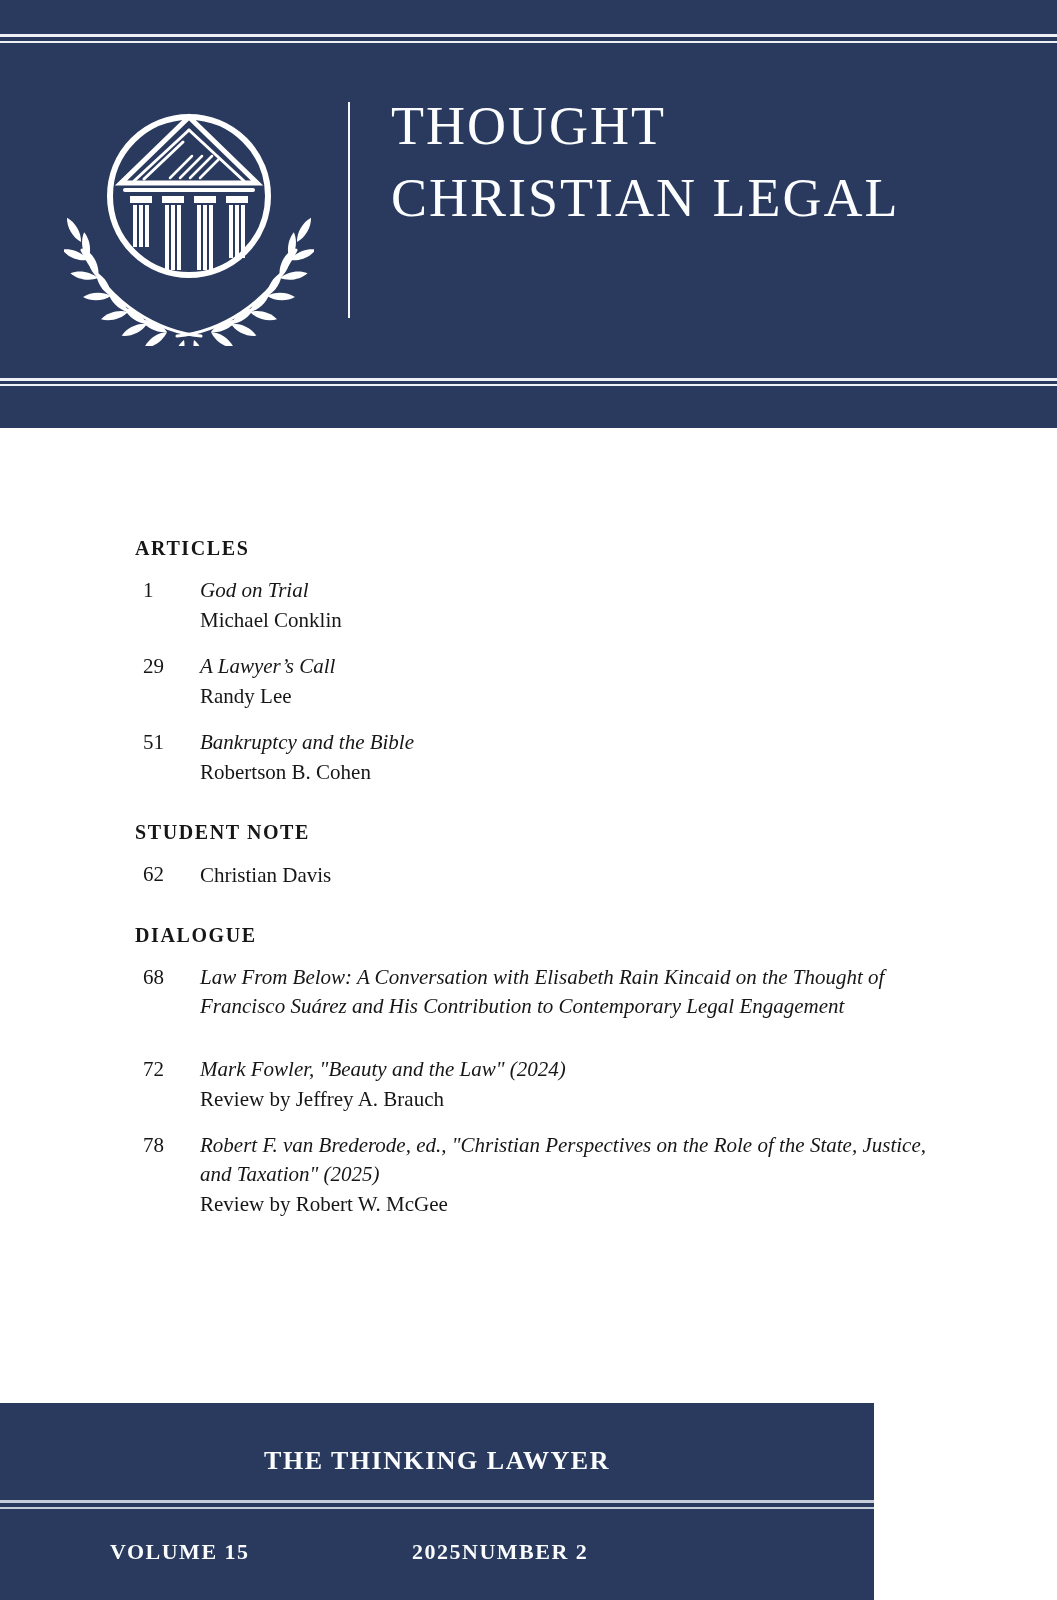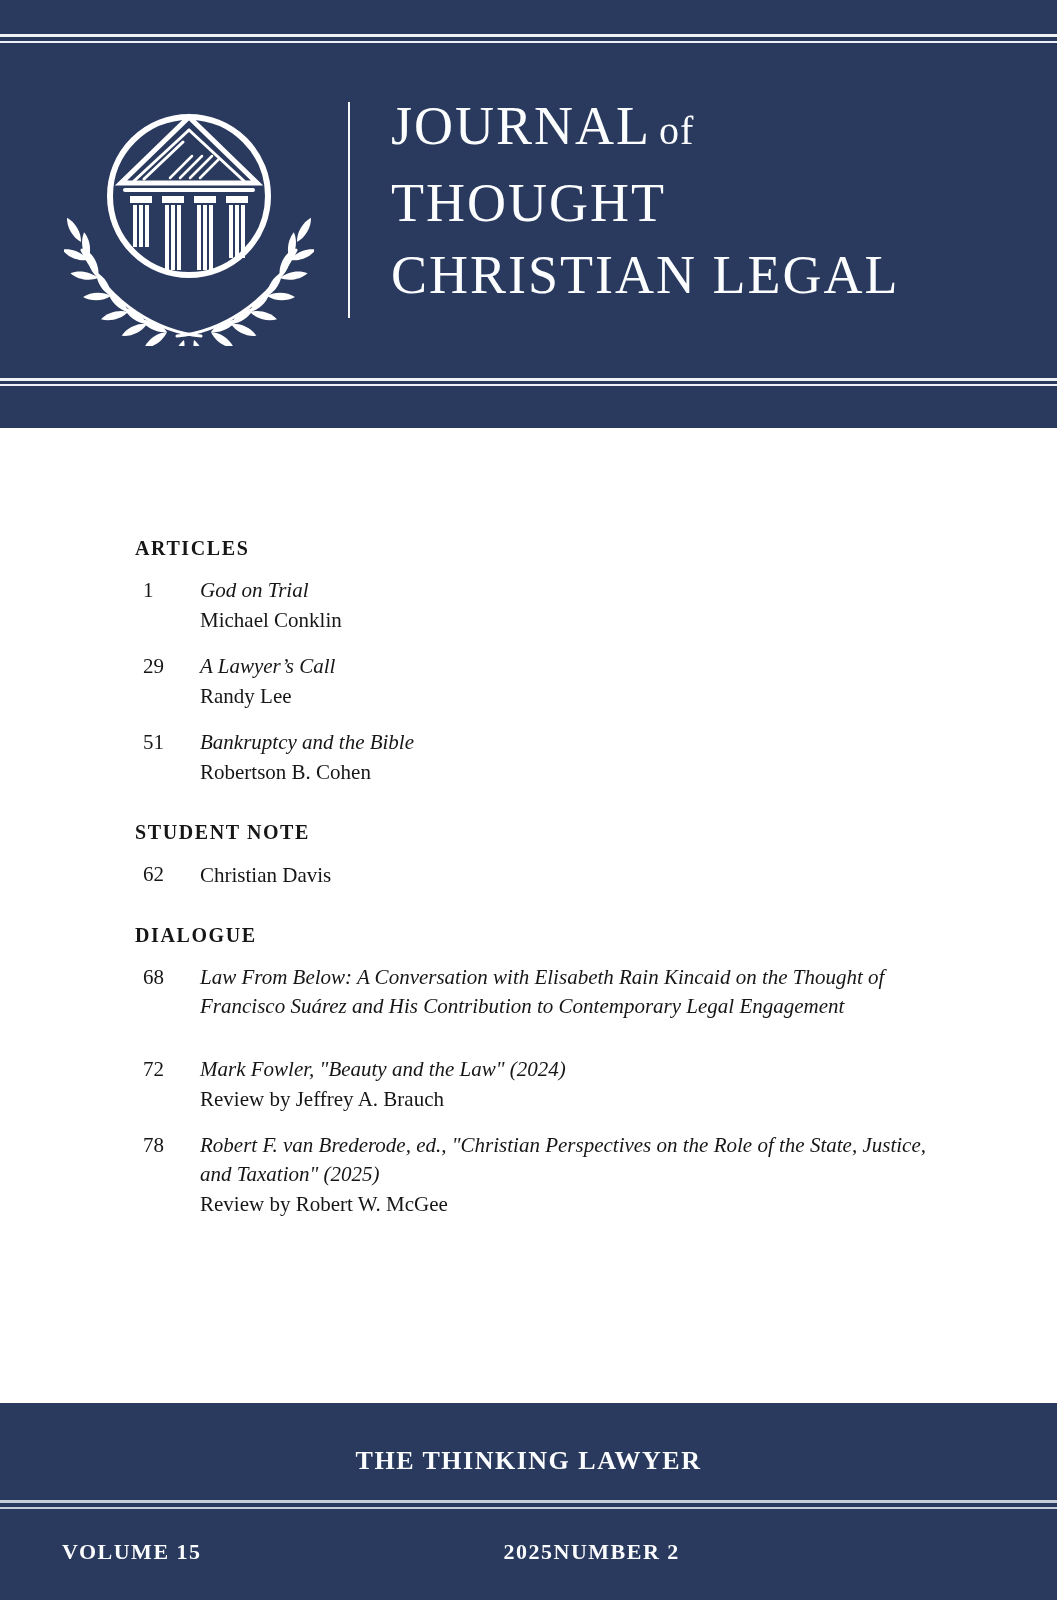--- a/index.html
+++ b/index.html
@@ -30,28 +30,28 @@
   .toc { position:absolute; left:135px; top:537px; width:812px; color:#161616; }
   .toc-section { margin:0 0 34px 0; }
   .sec-heading { font-size:20px; font-weight:700; letter-spacing:1.6px; margin:0 0 16px 0; }
   .entry { display:flex; margin-bottom:17px; }
   .page-num { flex:0 0 65px; width:65px; box-sizing:border-box; padding-left:8px; font-size:21px; line-height:29px; }
   .entry-text { flex:1 1 auto; min-width:0; }
   .entry-title  { font-style:italic; font-size:21px; line-height:29px; }
   .entry-author { font-size:21px; line-height:29px; margin-top:1px; }
 
   
-  .footer { position:absolute; left:0; top:1403px; width:1057px; height:197px; background:#2a3a5e; color:#fbfcfd; }
+  .footer { position:absolute; left:0; top:1403px; width:874px; height:197px; background:#2a3a5e; color:#fbfcfd; }
   .tagline { margin-top:43px; text-align:center; font-size:26px; font-weight:700; letter-spacing:1.5px; }
   .frules { margin-top:24px; }
   .frule1 { height:3px; background:#c6ccd8; }
   .frule2 { height:2px; background:#c6ccd8; margin-top:4px; }
   .vol-row {
     margin-top:30px; display:grid; grid-template-columns:1fr auto 1fr;
-    padding:0 62px; font-size:22px; font-weight:700; letter-spacing:1.5px;
+    padding:0 110px; font-size:22px; font-weight:700; letter-spacing:1.5px;
   }
   .vol-row .left  { text-align:left; }
   .vol-row .mid   { text-align:right; }
   .vol-row .right { text-align:left; }
 </style>
 </head>
 <body>
 
 <div class="page">
 
@@ -120,21 +120,20 @@
           </g>
         </defs>
         <use href="#branchL"></use>
         <use href="#branchL" transform="translate(250,0) scale(-1,1)"></use>
       </svg>
     </div>
 
     <div class="vsep"></div>
 
     <h1 class="title">
-      <span class="tline"><span>JOURNAL</span><span class="of">of</span></span>
       <span class="tline">THOUGHT</span>
       <span class="tline">CHRISTIAN LEGAL</span>
     </h1>
   </header>
 
   <main class="toc" id="toc">
       <section class="toc-section">
         <h2 class="sec-heading">ARTICLES</h2>
         <div class="entry">
           <div class="page-num">1</div>

